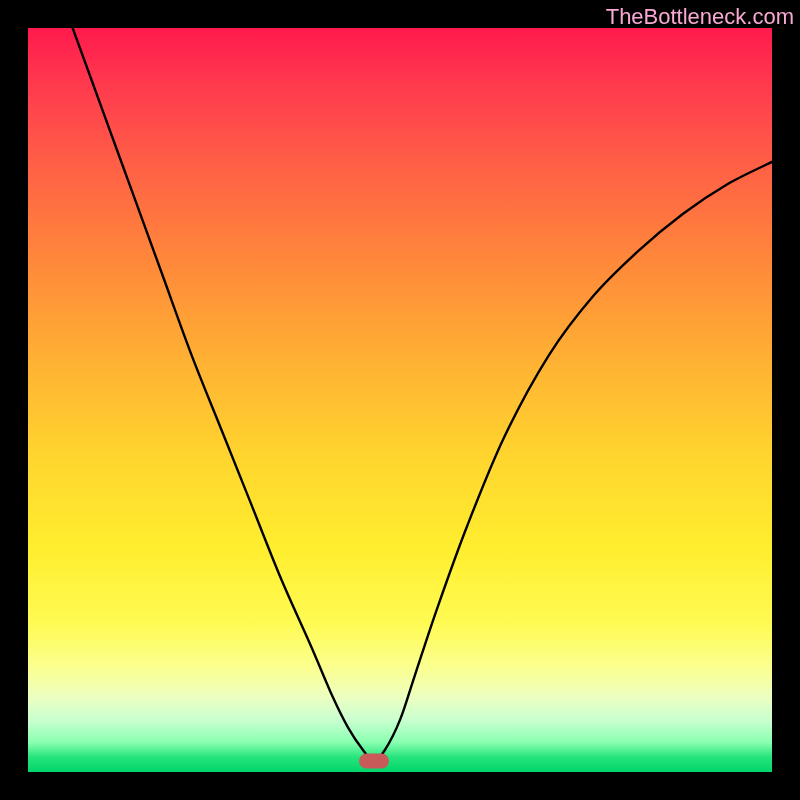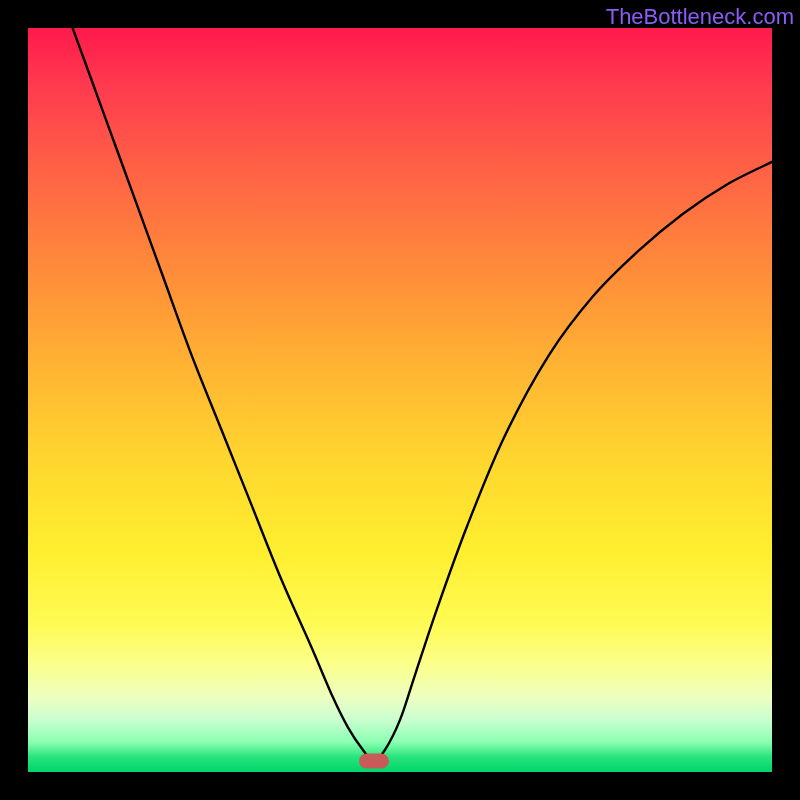--- a/index.html
+++ b/index.html
@@ -40,21 +40,21 @@
       #c9ffd0 93%,
       #8affb1 96%,
       #26e47c 98%,
       #00d56b 100%
     );
   }
   .watermark {
     position: absolute;
     top: 4px;
     right: 6px;
-    color: #8b5cf6;
+    color: #f9a8d4;
     font-size: 22px;
     letter-spacing: 0px;
     z-index: 10;
   }
   svg.curve {
     position: absolute;
     top: 0;
     left: 0;
     width: 744px;
     height: 744px;

